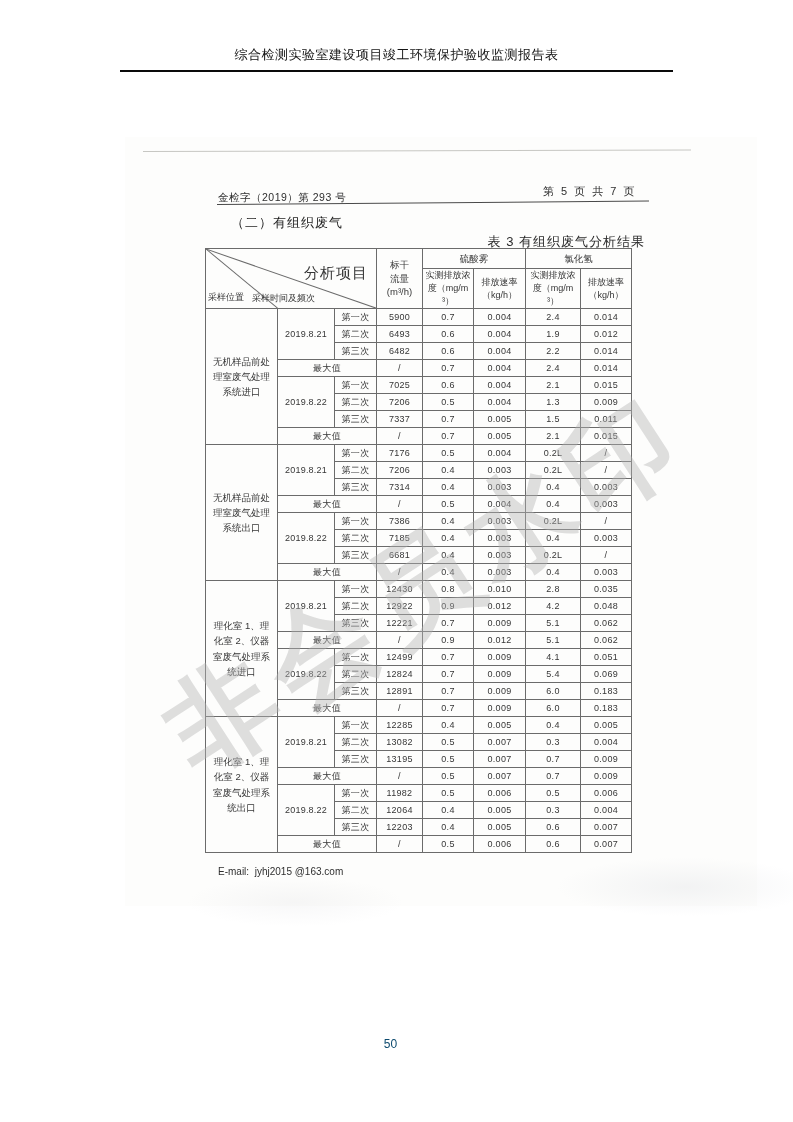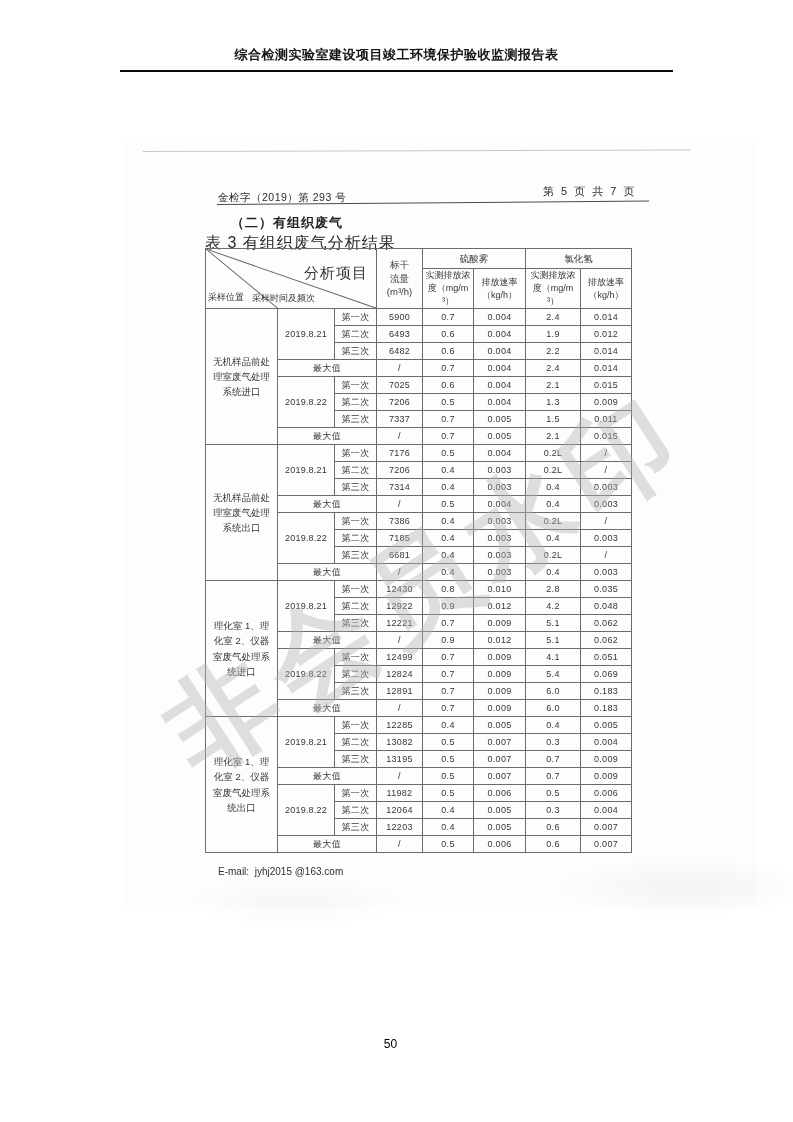--- a/index.html
+++ b/index.html
@@ -4,28 +4,28 @@
 <style>
   html,body{margin:0;padding:0;}
   body{
     width:793px;height:1122px;position:relative;background:#ffffff;
     font-family:"Liberation Sans","DejaVu Sans",sans-serif;
     -webkit-font-smoothing:antialiased;overflow:hidden;
   }
   
   .doc-title{
     position:absolute;top:46px;left:0;right:0;text-align:center;
-    font-size:13px;font-weight:700;color:#141414;letter-spacing:.5px;
+    font-size:13px;font-weight:400;color:#141414;letter-spacing:.5px;
   }
   .doc-title-rule{
     position:absolute;left:120px;top:70px;width:553px;height:2px;background:#0a0a0a;
   }
   .page-number{
     position:absolute;top:1037px;left:0;right:12px;text-align:center;
-    font-size:12px;color:#000000;
+    font-size:12px;color:#0c4a6e;
   }
   
   .scan{
     position:absolute;left:125px;top:137px;width:632px;height:769px;
     background:#fdfdfc;
   }
   .scan-top-edge{
     position:absolute;left:18px;top:14px;width:548px;height:1px;background:#c7c7c3;
     transform:rotate(-.15deg);transform-origin:left center;
   }
@@ -37,25 +37,25 @@
     position:absolute;left:93px;top:54px;font-size:10.5px;color:#2e2e2e;letter-spacing:.5px;
   }
   .scan-pageinfo{
     position:absolute;left:418px;top:47px;font-size:11px;color:#2e2e2e;letter-spacing:2px;
   }
   .scan-header-rule{
     position:absolute;left:92px;top:67px;width:432px;height:1px;background:#4a4a4a;
     transform:rotate(-.45deg);transform-origin:left center;
   }
   .section-title{
-    position:absolute;left:106px;top:77px;font-size:13px;font-weight:700;color:#1f1f1f;letter-spacing:1px;
+    position:absolute;left:106px;top:77px;font-size:13px;font-weight:400;color:#1f1f1f;letter-spacing:1px;
   }
   .table-title{
-    position:absolute;left:80px;top:96px;width:440px;text-align:left;
-    font-size:16px;color:#2b2b2b;letter-spacing:1px;
+    position:absolute;left:80px;top:96px;width:440px;text-align:right;
+    font-size:13px;color:#2b2b2b;letter-spacing:1px;
   }
   
   table.analysis{
     position:absolute;left:80px;top:111px;width:426px;
     border-collapse:collapse;table-layout:fixed;
   }
   .analysis th,.analysis td{
     border:1px solid #6b6b6b;text-align:center;vertical-align:middle;
     padding:0 1px;color:#363636;font-weight:400;word-break:break-all;
   }

